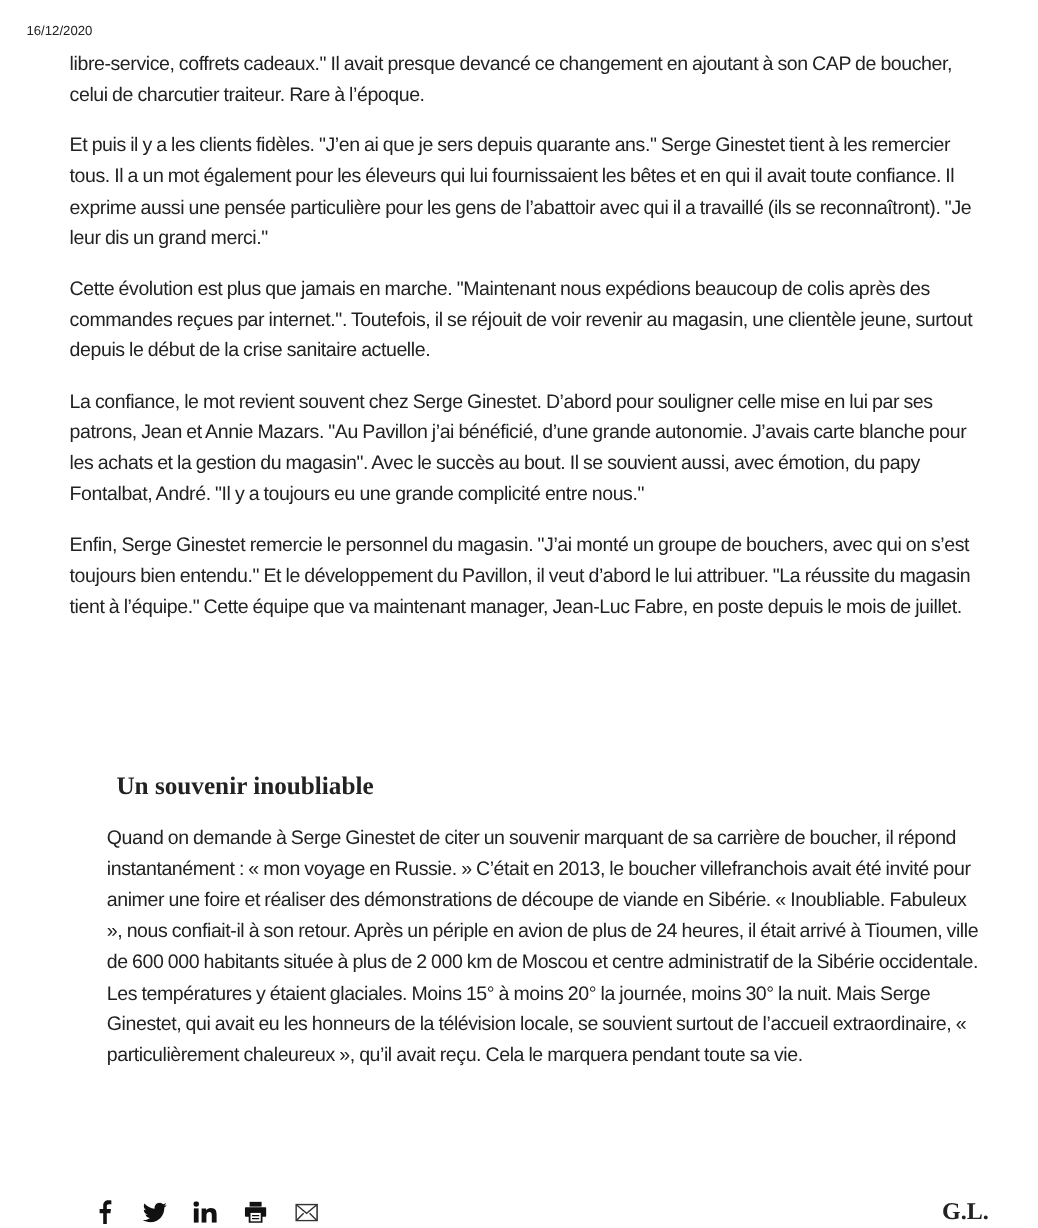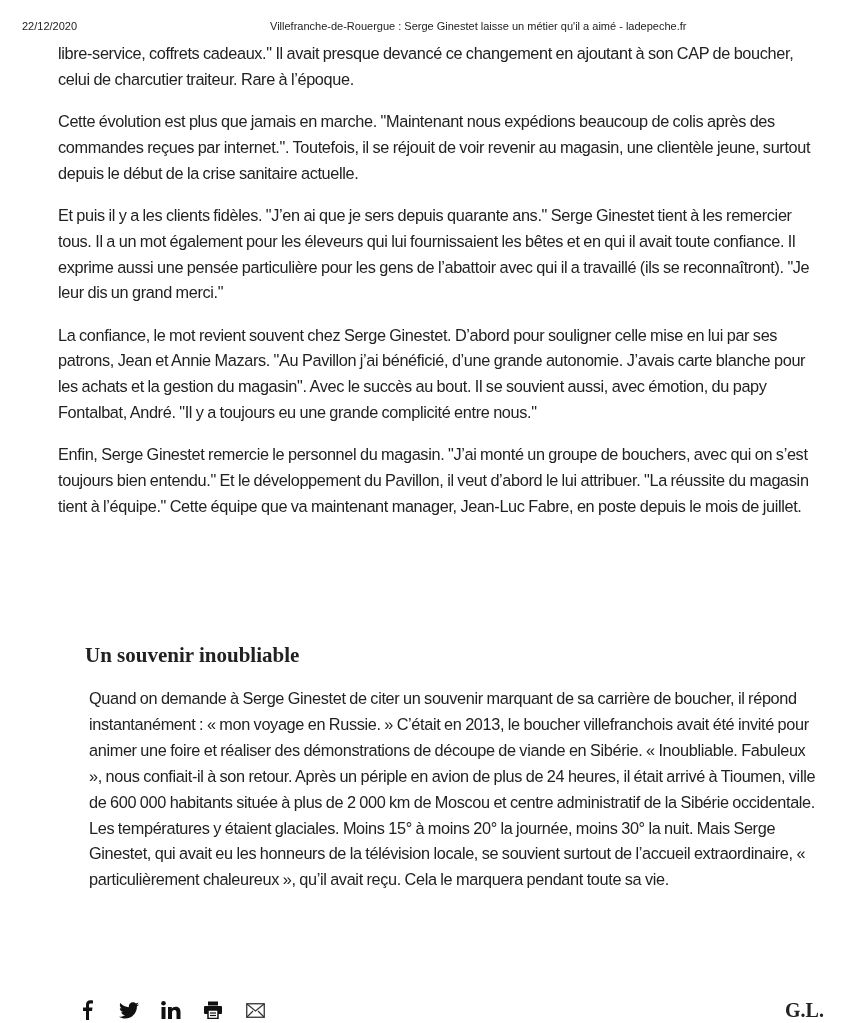--- a/index.html
+++ b/index.html
@@ -59,21 +59,21 @@
       font-size: 16.3px;
       line-height: 25.9px;
       letter-spacing: -0.35px;
       color: #222;
     }
     .encart h2 {
       font-family: "Liberation Serif", serif;
       font-weight: bold;
       font-size: 21px;
       line-height: 30px;
-      margin: 0 0 16px 0;
+      margin: 0 0 16px 12px;
       letter-spacing: 0;
       color: #222;
     }
     .encart p {
       margin: 4px;
       word-spacing: -0.5px;
     }
     .share-bar {
       position: absolute;
       top: 998px;
@@ -99,28 +99,27 @@
       font-family: "Liberation Serif", serif;
       font-weight: bold;
       font-size: 20px;
       color: #222;
     }
   </style>
 </head>
 <body>
 
 <div class="print-header">
-  <span class="date">22/12/2020</span>
-  <span class="title">Villefranche-de-Rouergue : Serge Ginestet laisse un métier qu'il a aimé - ladepeche.fr</span>
+  <span class="date">16/12/2020</span>
 </div>
 
 <div class="article">
   <p>libre-service, coffrets cadeaux." Il avait presque devancé ce changement en ajoutant à son CAP de boucher, celui de charcutier traiteur. Rare à l’époque.</p>
+  <p>Et puis il y a les clients fidèles. "J’en ai que je sers depuis quarante ans." Serge Ginestet tient à les remercier tous. Il a un mot également pour les éleveurs qui lui fournissaient les bêtes et en qui il avait toute confiance. Il exprime aussi une pensée particulière pour les gens de l’abattoir avec qui il a travaillé (ils se reconnaîtront). "Je leur dis un grand merci."</p>
   <p>Cette évolution est plus que jamais en marche. "Maintenant nous expédions beaucoup de colis après des commandes reçues par internet.". Toutefois, il se réjouit de voir revenir au magasin, une clientèle jeune, surtout depuis le début de la crise sanitaire actuelle.</p>
-  <p>Et puis il y a les clients fidèles. "J’en ai que je sers depuis quarante ans." Serge Ginestet tient à les remercier tous. Il a un mot également pour les éleveurs qui lui fournissaient les bêtes et en qui il avait toute confiance. Il exprime aussi une pensée particulière pour les gens de l’abattoir avec qui il a travaillé (ils se reconnaîtront). "Je leur dis un grand merci."</p>
   <p>La confiance, le mot revient souvent chez Serge Ginestet. D’abord pour souligner celle mise en lui par ses patrons, Jean et Annie Mazars. "Au Pavillon j’ai bénéficié, d’une grande autonomie. J’avais carte blanche pour les achats et la gestion du magasin". Avec le succès au bout. Il se souvient aussi, avec émotion, du papy Fontalbat, André. "Il y a toujours eu une grande complicité entre nous."</p>
   <p>Enfin, Serge Ginestet remercie le personnel du magasin. "J’ai monté un groupe de bouchers, avec qui on s’est toujours bien entendu." Et le développement du Pavillon, il veut d’abord le lui attribuer. "La réussite du magasin tient à l’équipe." Cette équipe que va maintenant manager, Jean-Luc Fabre, en poste depuis le mois de juillet.</p>
 </div>
 
 <div class="encart">
   <h2>Un souvenir inoubliable</h2>
   <p>Quand on demande à Serge Ginestet de citer un souvenir marquant de sa carrière de boucher, il répond instantanément : « mon voyage en Russie. » C’était en 2013, le boucher villefranchois avait été invité pour animer une foire et réaliser des démonstrations de découpe de viande en Sibérie. « Inoubliable. Fabuleux », nous confiait-il à son retour. Après un périple en avion de plus de 24 heures, il était arrivé à Tioumen, ville de 600 000 habitants située à plus de 2 000 km de Moscou et centre administratif de la Sibérie occidentale. Les températures y étaient glaciales. Moins 15° à moins 20° la journée, moins 30° la nuit. Mais Serge Ginestet, qui avait eu les honneurs de la télévision locale, se souvient surtout de l’accueil extraordinaire, « particulièrement chaleureux », qu’il avait reçu. Cela le marquera pendant toute sa vie.</p>
 </div>
 
 <div class="share-bar">

